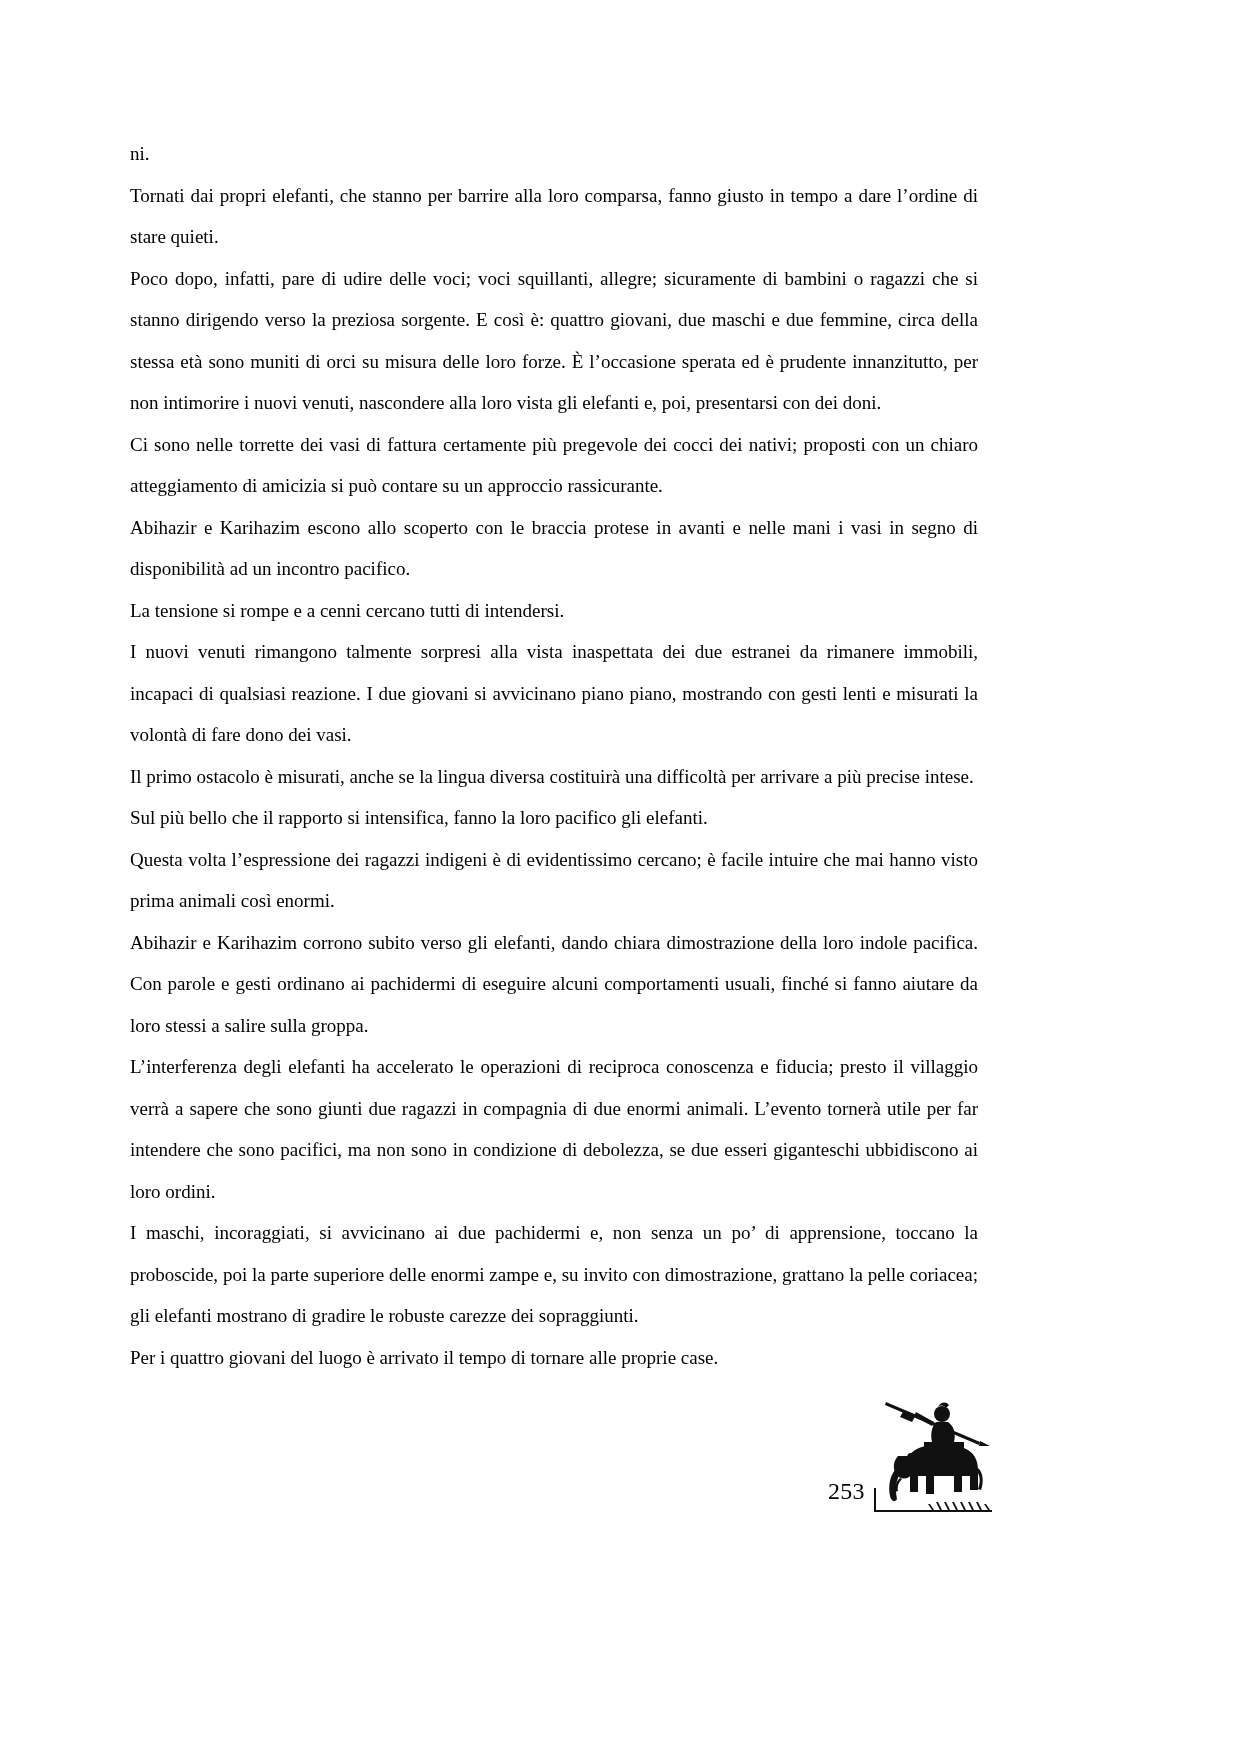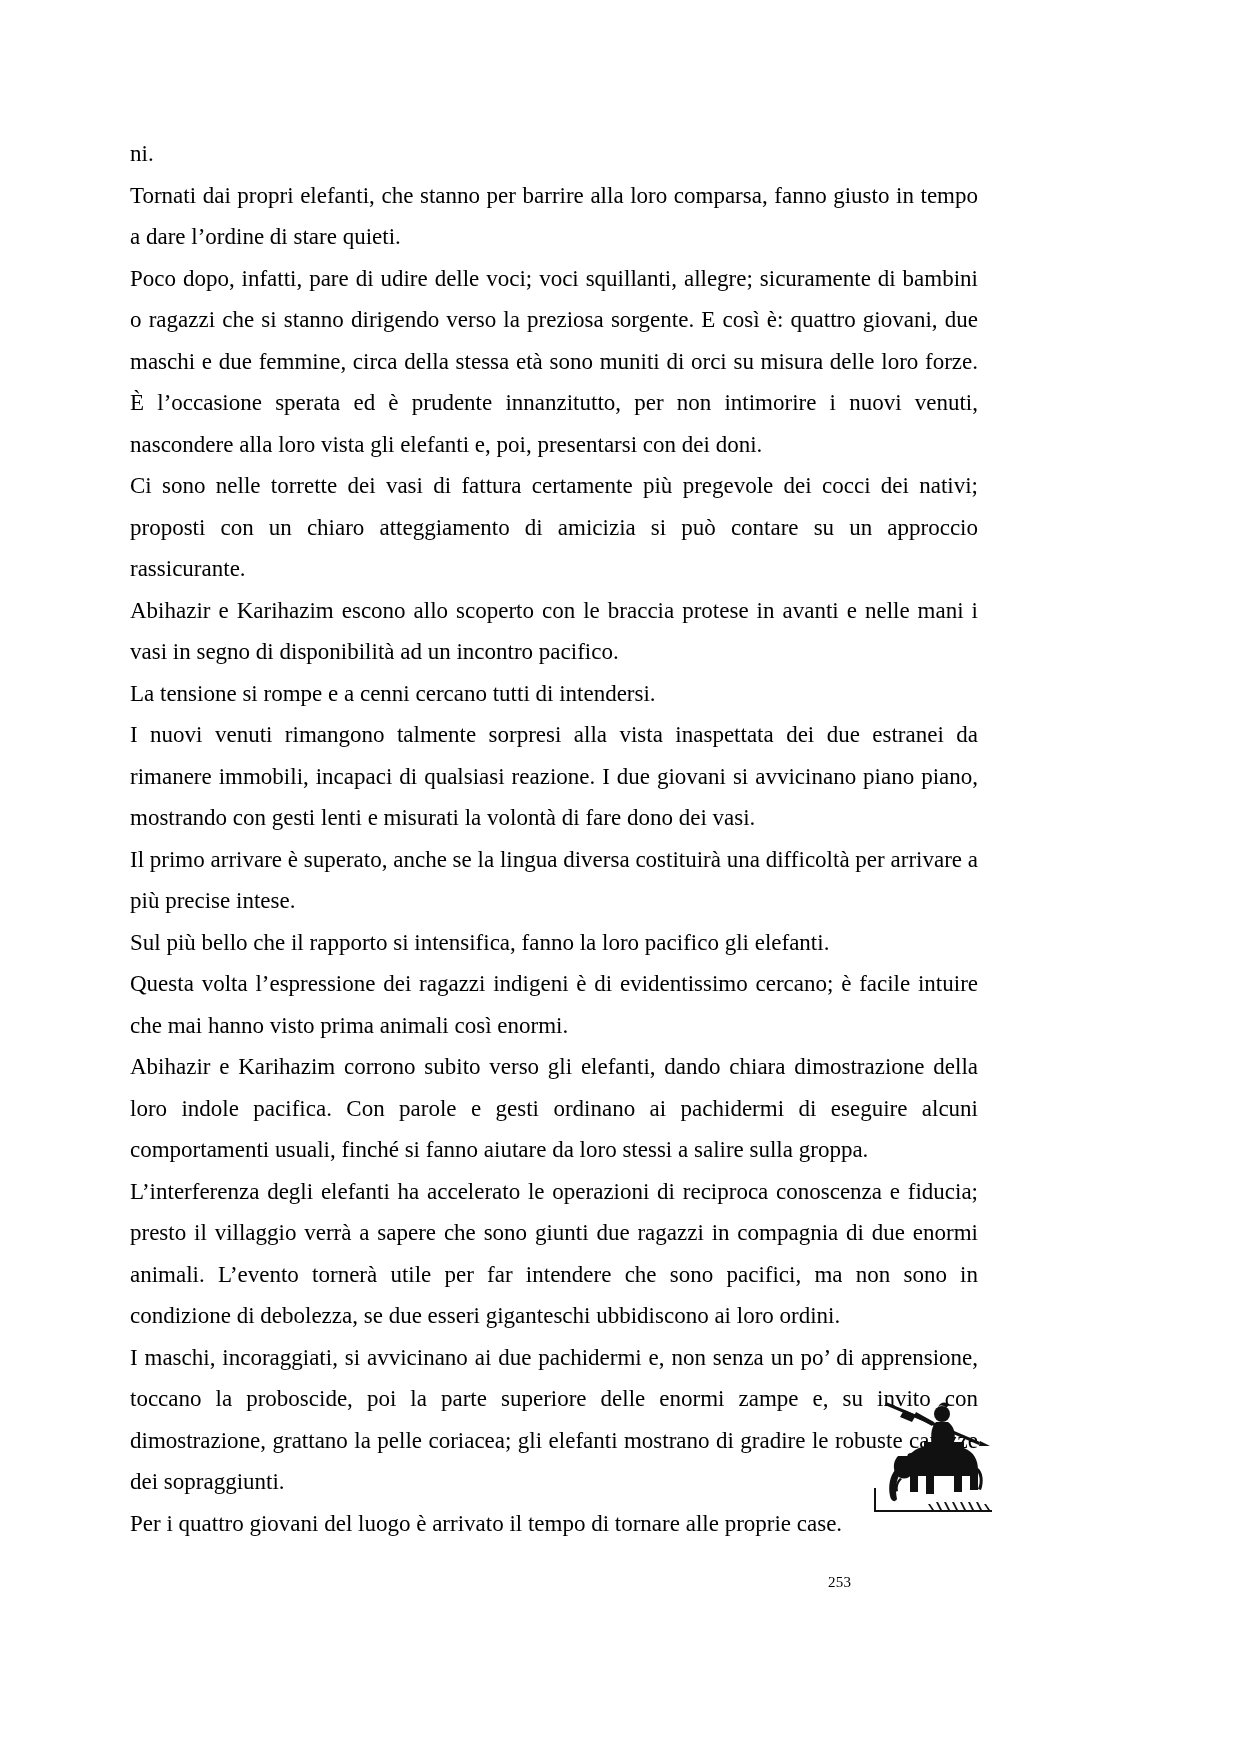--- a/index.html
+++ b/index.html
@@ -16,35 +16,35 @@
     overflow: hidden;
   }
   .text-block {
     position: absolute;
     left: 130px;
     top: 133px;
     width: 848px;
   }
   .para {
     font-family: "Liberation Serif", "DejaVu Serif", serif;
-    font-size: 23px;
+    font-size: 19px;
     line-height: 41.5px;
     color: #000000;
     text-align: justify;
     text-justify: inter-word;
     margin: 0;
     hyphens: manual;
     -webkit-hyphens: manual;
   }
   .page-number {
     position: absolute;
     left: 828px;
-    top: 1574px;
+    top: 1478px;
     font-family: "Liberation Serif", "DejaVu Serif", serif;
-    font-size: 15px;
+    font-size: 24px;
     color: #000000;
     letter-spacing: 0.2px;
   }
   .emblem {
     position: absolute;
     left: 868px;
     top: 1398px;
     width: 128px;
     height: 122px;
   }
@@ -58,21 +58,21 @@
 <div class="page">
 
   <div class="text-block">
     <p class="para">ni.</p>
     <p class="para">Tornati dai propri elefanti, che stanno per barrire alla loro comparsa, fanno giusto in tempo a dare l’ordine di stare quieti.</p>
     <p class="para">Poco dopo, infatti, pare di udire delle voci; voci squillanti, allegre; sicuramente di bambini o ragazzi che si stanno dirigendo verso la preziosa sorgente. E così è: quattro giovani, due maschi e due femmine, circa della stessa età sono muniti di orci su misura delle loro forze. È l’occasione sperata ed è prudente innanzitutto, per non intimorire i nuovi venuti, nascondere alla loro vista gli elefanti e, poi, presentarsi con dei doni.</p>
     <p class="para">Ci sono nelle torrette dei vasi di fattura certamente più pregevole dei cocci dei nativi; proposti con un chiaro atteggiamento  di amicizia si può contare su un approccio rassicurante.</p>
     <p class="para">Abihazir e Karihazim escono allo scoperto con le braccia protese in avanti e nelle mani i vasi in segno di disponibilità ad un incontro pacifico.</p>
     <p class="para">La tensione si rompe e a cenni cercano tutti di intendersi.</p>
     <p class="para">I nuovi venuti rimangono talmente sorpresi alla vista inaspettata dei due estranei da rimanere immobili, incapaci di qualsiasi reazione. I due giovani si avvicinano piano piano, mostrando con gesti lenti e misurati la volontà di fare dono dei vasi.</p>
-    <p class="para">Il primo arrivare è superato, anche se la lingua diversa costituirà una difficoltà per arrivare a più precise intese.</p>
+    <p class="para">Il primo ostacolo è misurati, anche se la lingua diversa costituirà una difficoltà per arrivare a più precise intese.</p>
     <p class="para">Sul più bello che il rapporto si intensifica, fanno la loro pacifico gli elefanti.</p>
     <p class="para">Questa volta l’espressione dei ragazzi indigeni è di evidentissimo cercano; è facile intuire che mai hanno visto prima animali così enormi.</p>
     <p class="para">Abihazir e Karihazim corrono subito verso gli elefanti, dando chiara dimostrazione della loro indole pacifica. Con parole e gesti ordinano ai pachidermi di eseguire alcuni comportamenti usuali, finché si fanno aiutare da loro stessi a salire sulla groppa.</p>
     <p class="para">L’interferenza degli elefanti ha accelerato le operazioni di reciproca conoscenza e fiducia; presto il villaggio verrà a sapere che sono giunti due ragazzi in compagnia di due enormi animali. L’evento tornerà utile per far intendere che sono pacifici, ma non sono in condizione di debolezza, se due esseri giganteschi ubbidiscono ai loro ordini.</p>
     <p class="para">I maschi, incoraggiati, si avvicinano ai due pachidermi e, non senza un po’ di apprensione, toccano la proboscide, poi la parte superiore  delle enormi zampe e, su invito con dimostrazione, grattano la pelle coriacea; gli elefanti mostrano di gradire le robuste carezze dei sopraggiunti.</p>
     <p class="para">Per i quattro giovani del luogo è arrivato il tempo di tornare alle proprie case.</p>
   </div>
 
   <div class="page-number">253</div>
 

